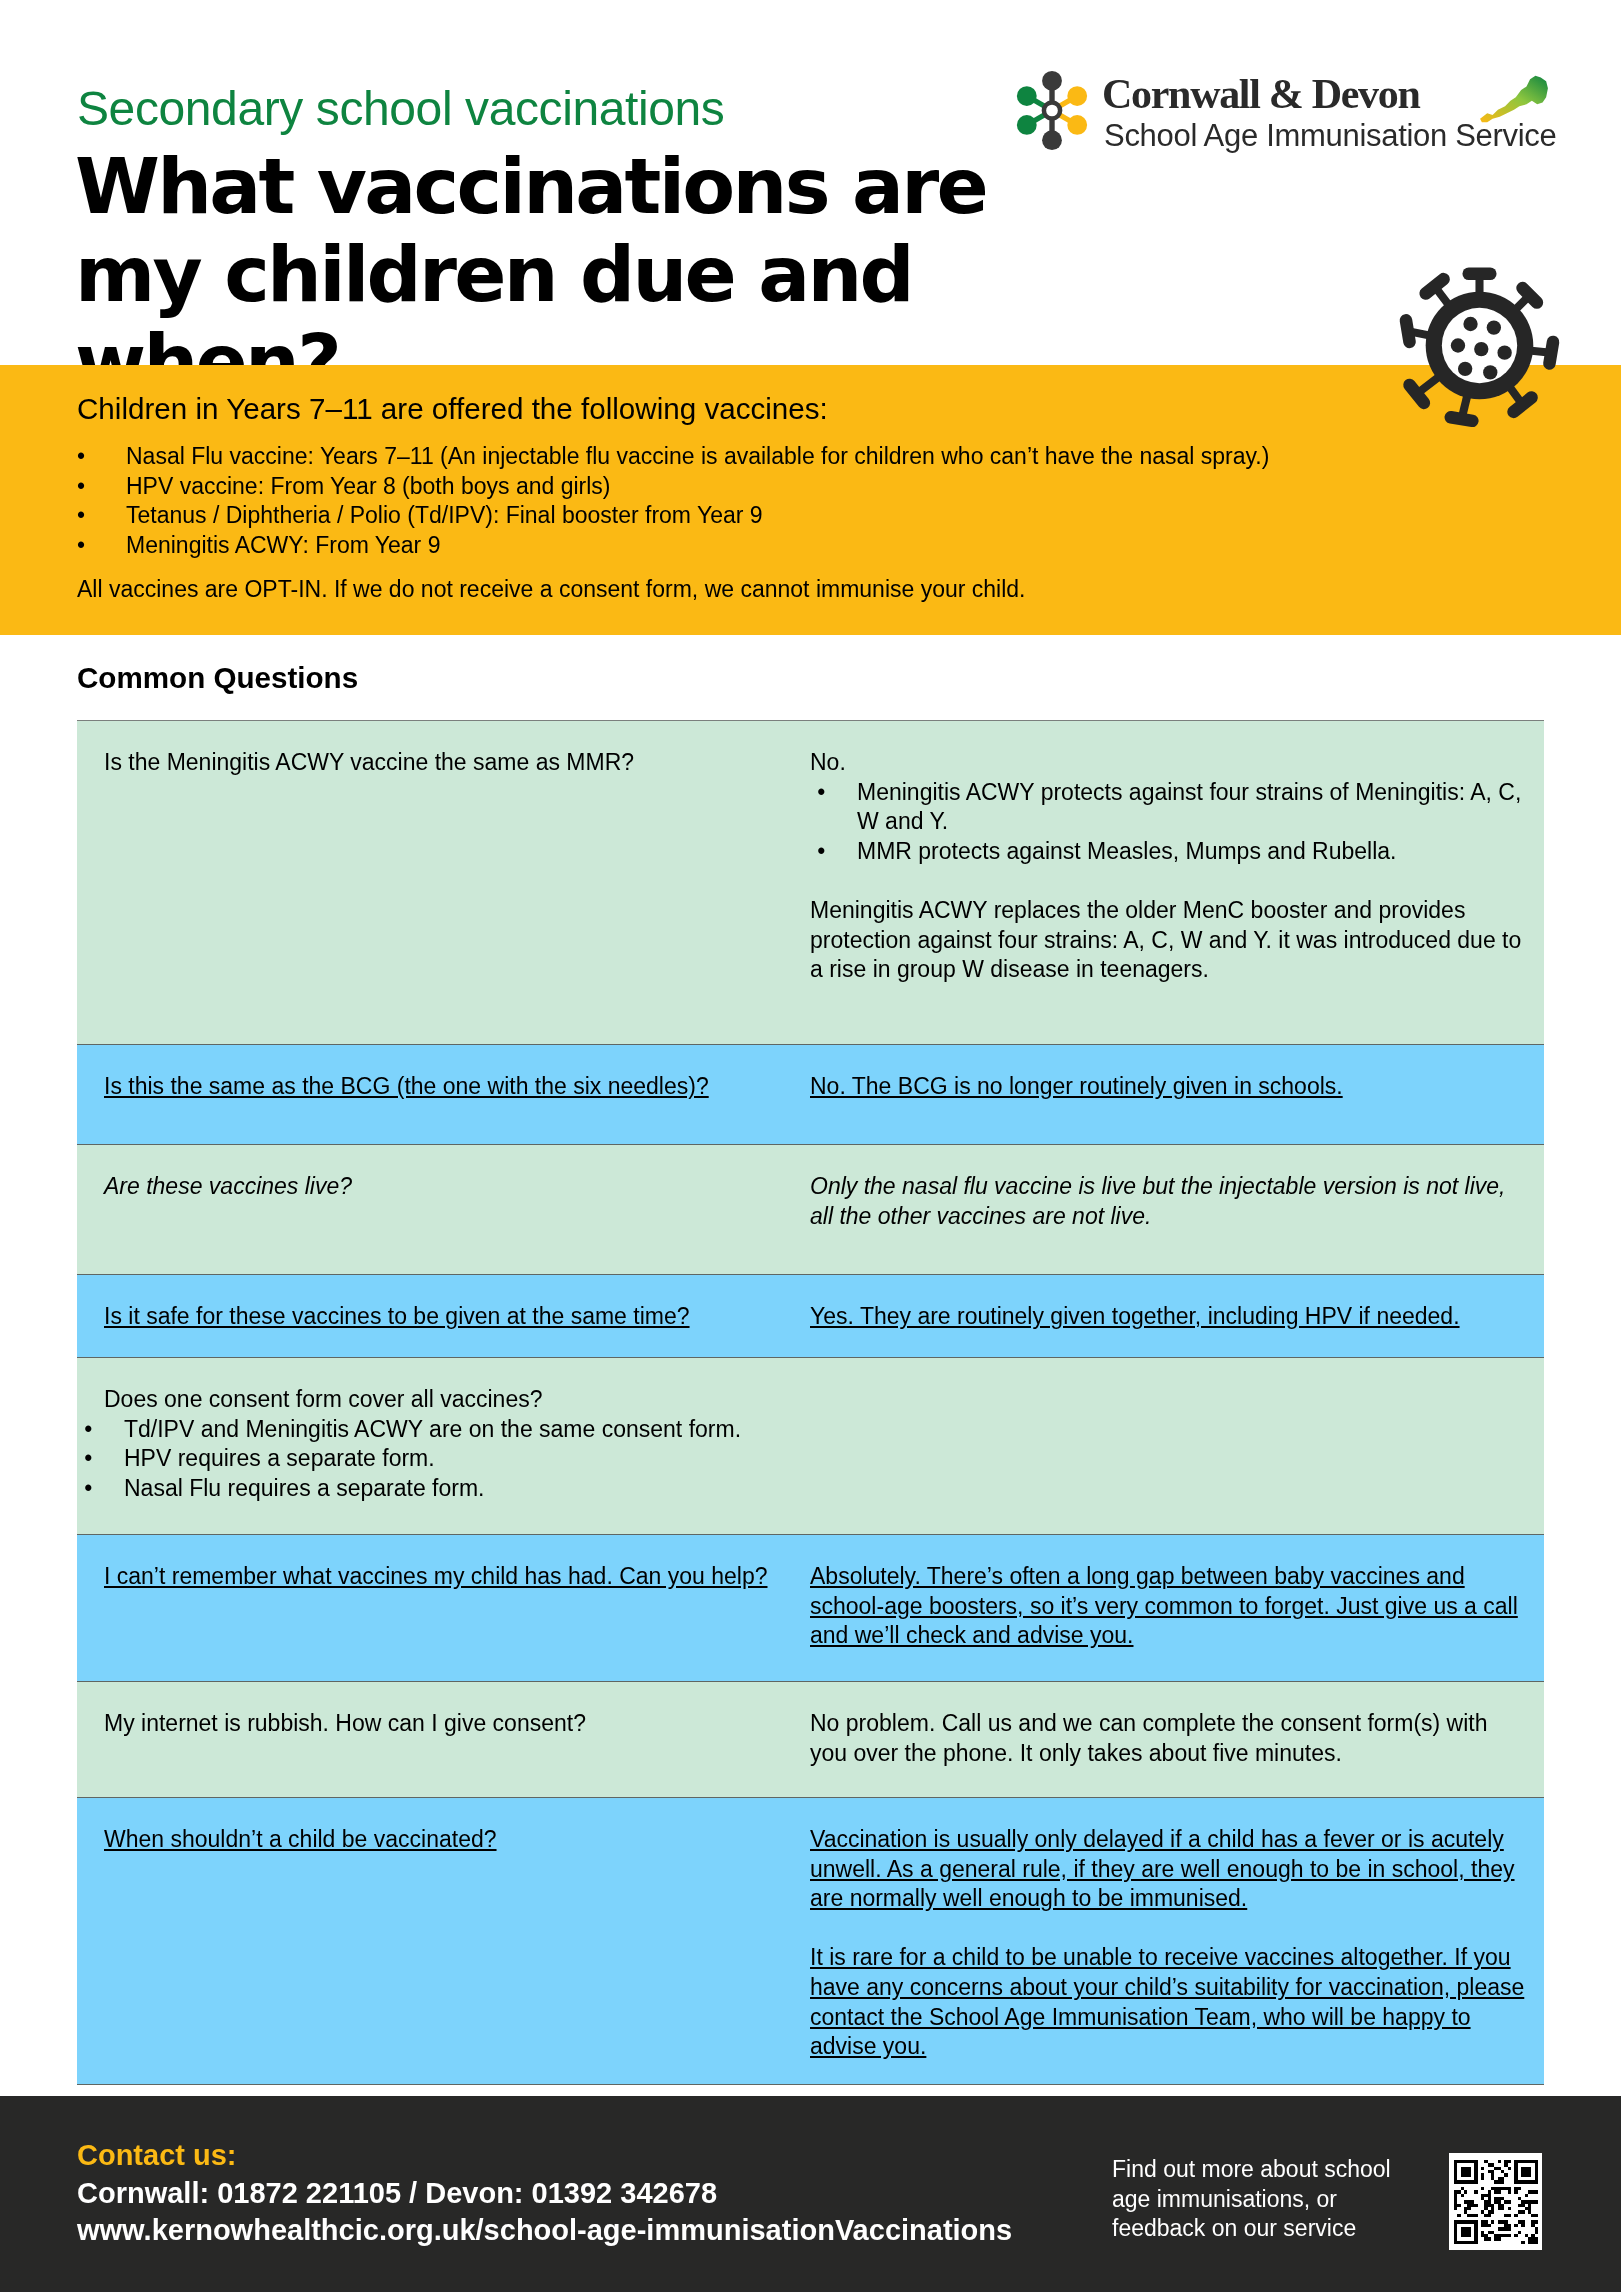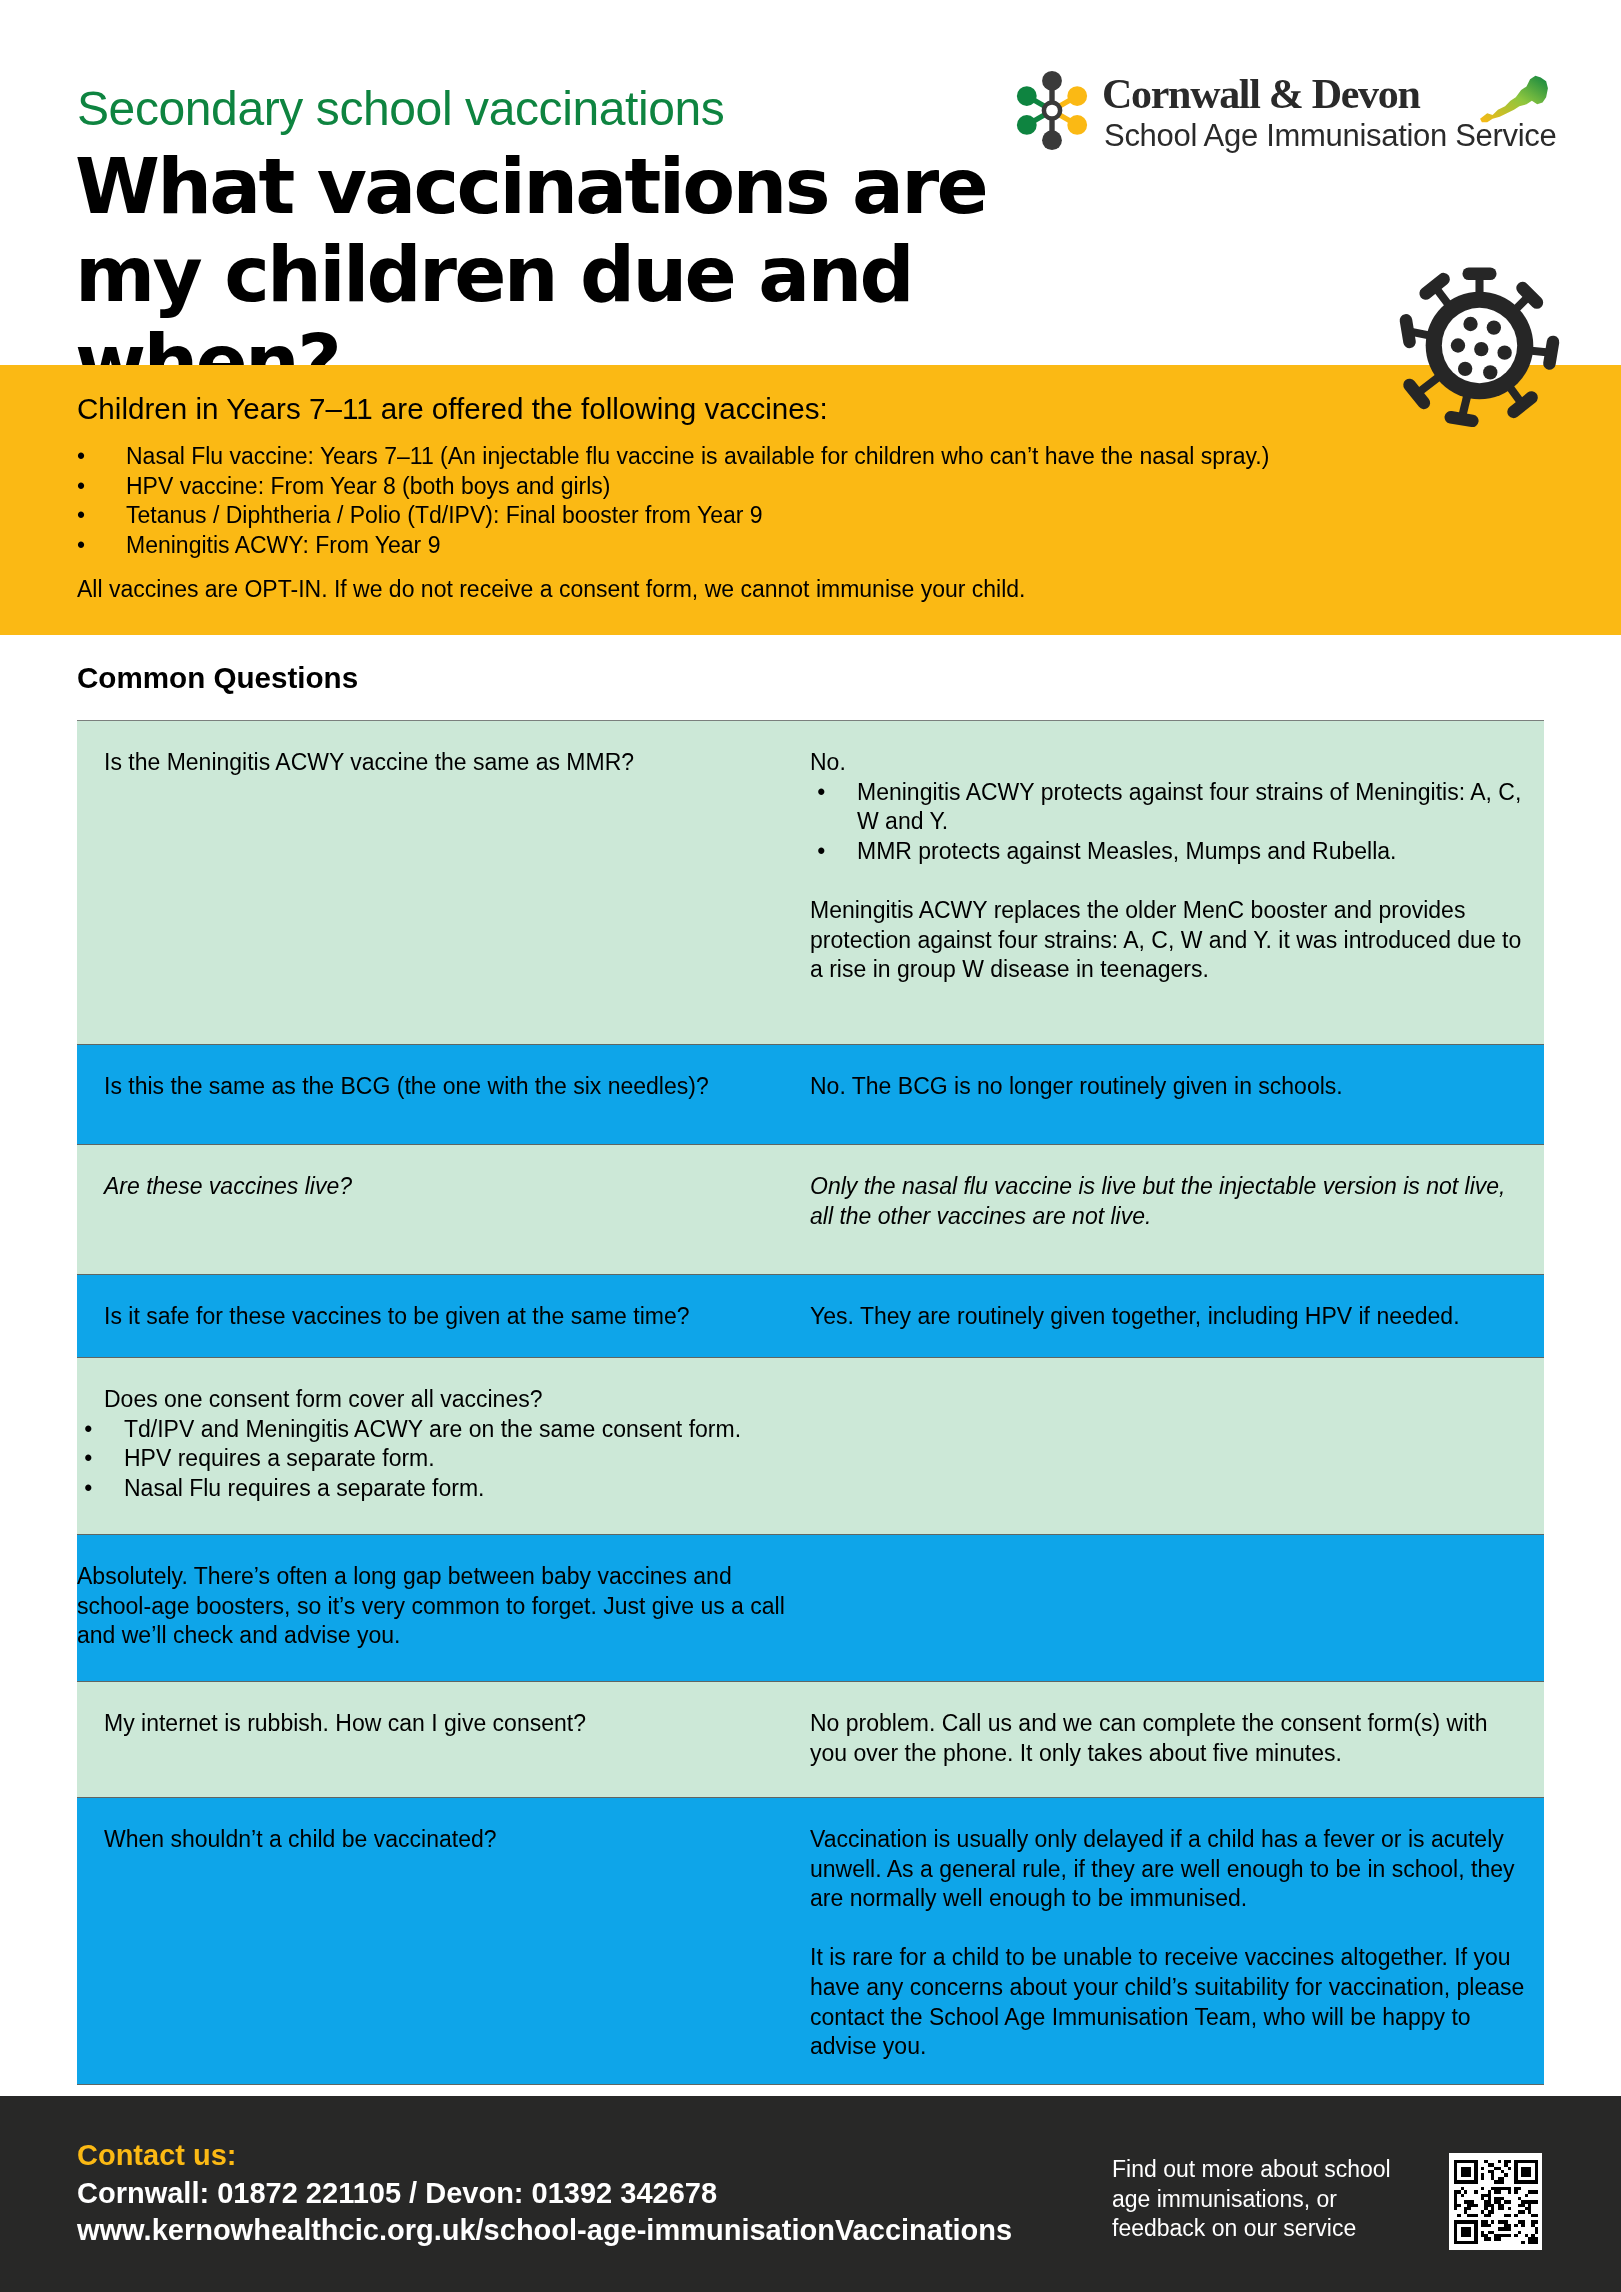--- a/index.html
+++ b/index.html
@@ -55,21 +55,21 @@
 
     .faq {
       position: absolute; left: 77px; top: 720px; width: 1467px;
       border-top: 1.8px solid #7b7f7d;
     }
     .faq-row {
       display: flex; border-bottom: 1.8px solid #5f6663;
       padding-top: 27px;
     }
     .faq-row.light { background: #cce8d7; }
-    .faq-row.dark { background: #0ea5e9; }
+    .faq-row.dark { background: #7dd3fc; text-decoration: underline; }
     .faq-q {
       width: 733px; padding-left: 27px; padding-right: 18px;
       font-size: 23px; line-height: 29.6px;
     }
     .faq-a {
       width: 733px; padding-right: 12.5px;
       font-size: 23px; line-height: 29.6px;
     }
     .faq-a p { margin: 0; }
     .faq-a p + p { margin-top: 29.6px; }
@@ -226,20 +226,21 @@
     <div class="faq-a">
       <ul>
         <li>Td/IPV and Meningitis ACWY are on the same consent form.</li>
         <li>HPV requires a separate form.</li>
         <li>Nasal Flu requires a separate form.</li>
       </ul>
     </div>
   </div>
 
   <div class="faq-row dark" style="height:147px;">
+    <div class="faq-q">I can’t remember what vaccines my child has had. Can you help?</div>
     <div class="faq-a">
       <p>Absolutely. There’s often a long gap between baby vaccines and school-age boosters, so it’s very common to forget. Just give us a call and we’ll check and advise you.</p>
     </div>
   </div>
 
   <div class="faq-row light" style="height:116px;">
     <div class="faq-q">My internet is rubbish. How can I give consent?</div>
     <div class="faq-a">
       <p>No problem. Call us and we can complete the consent form(s) with you over the phone. It only takes about five minutes.</p>
     </div>

